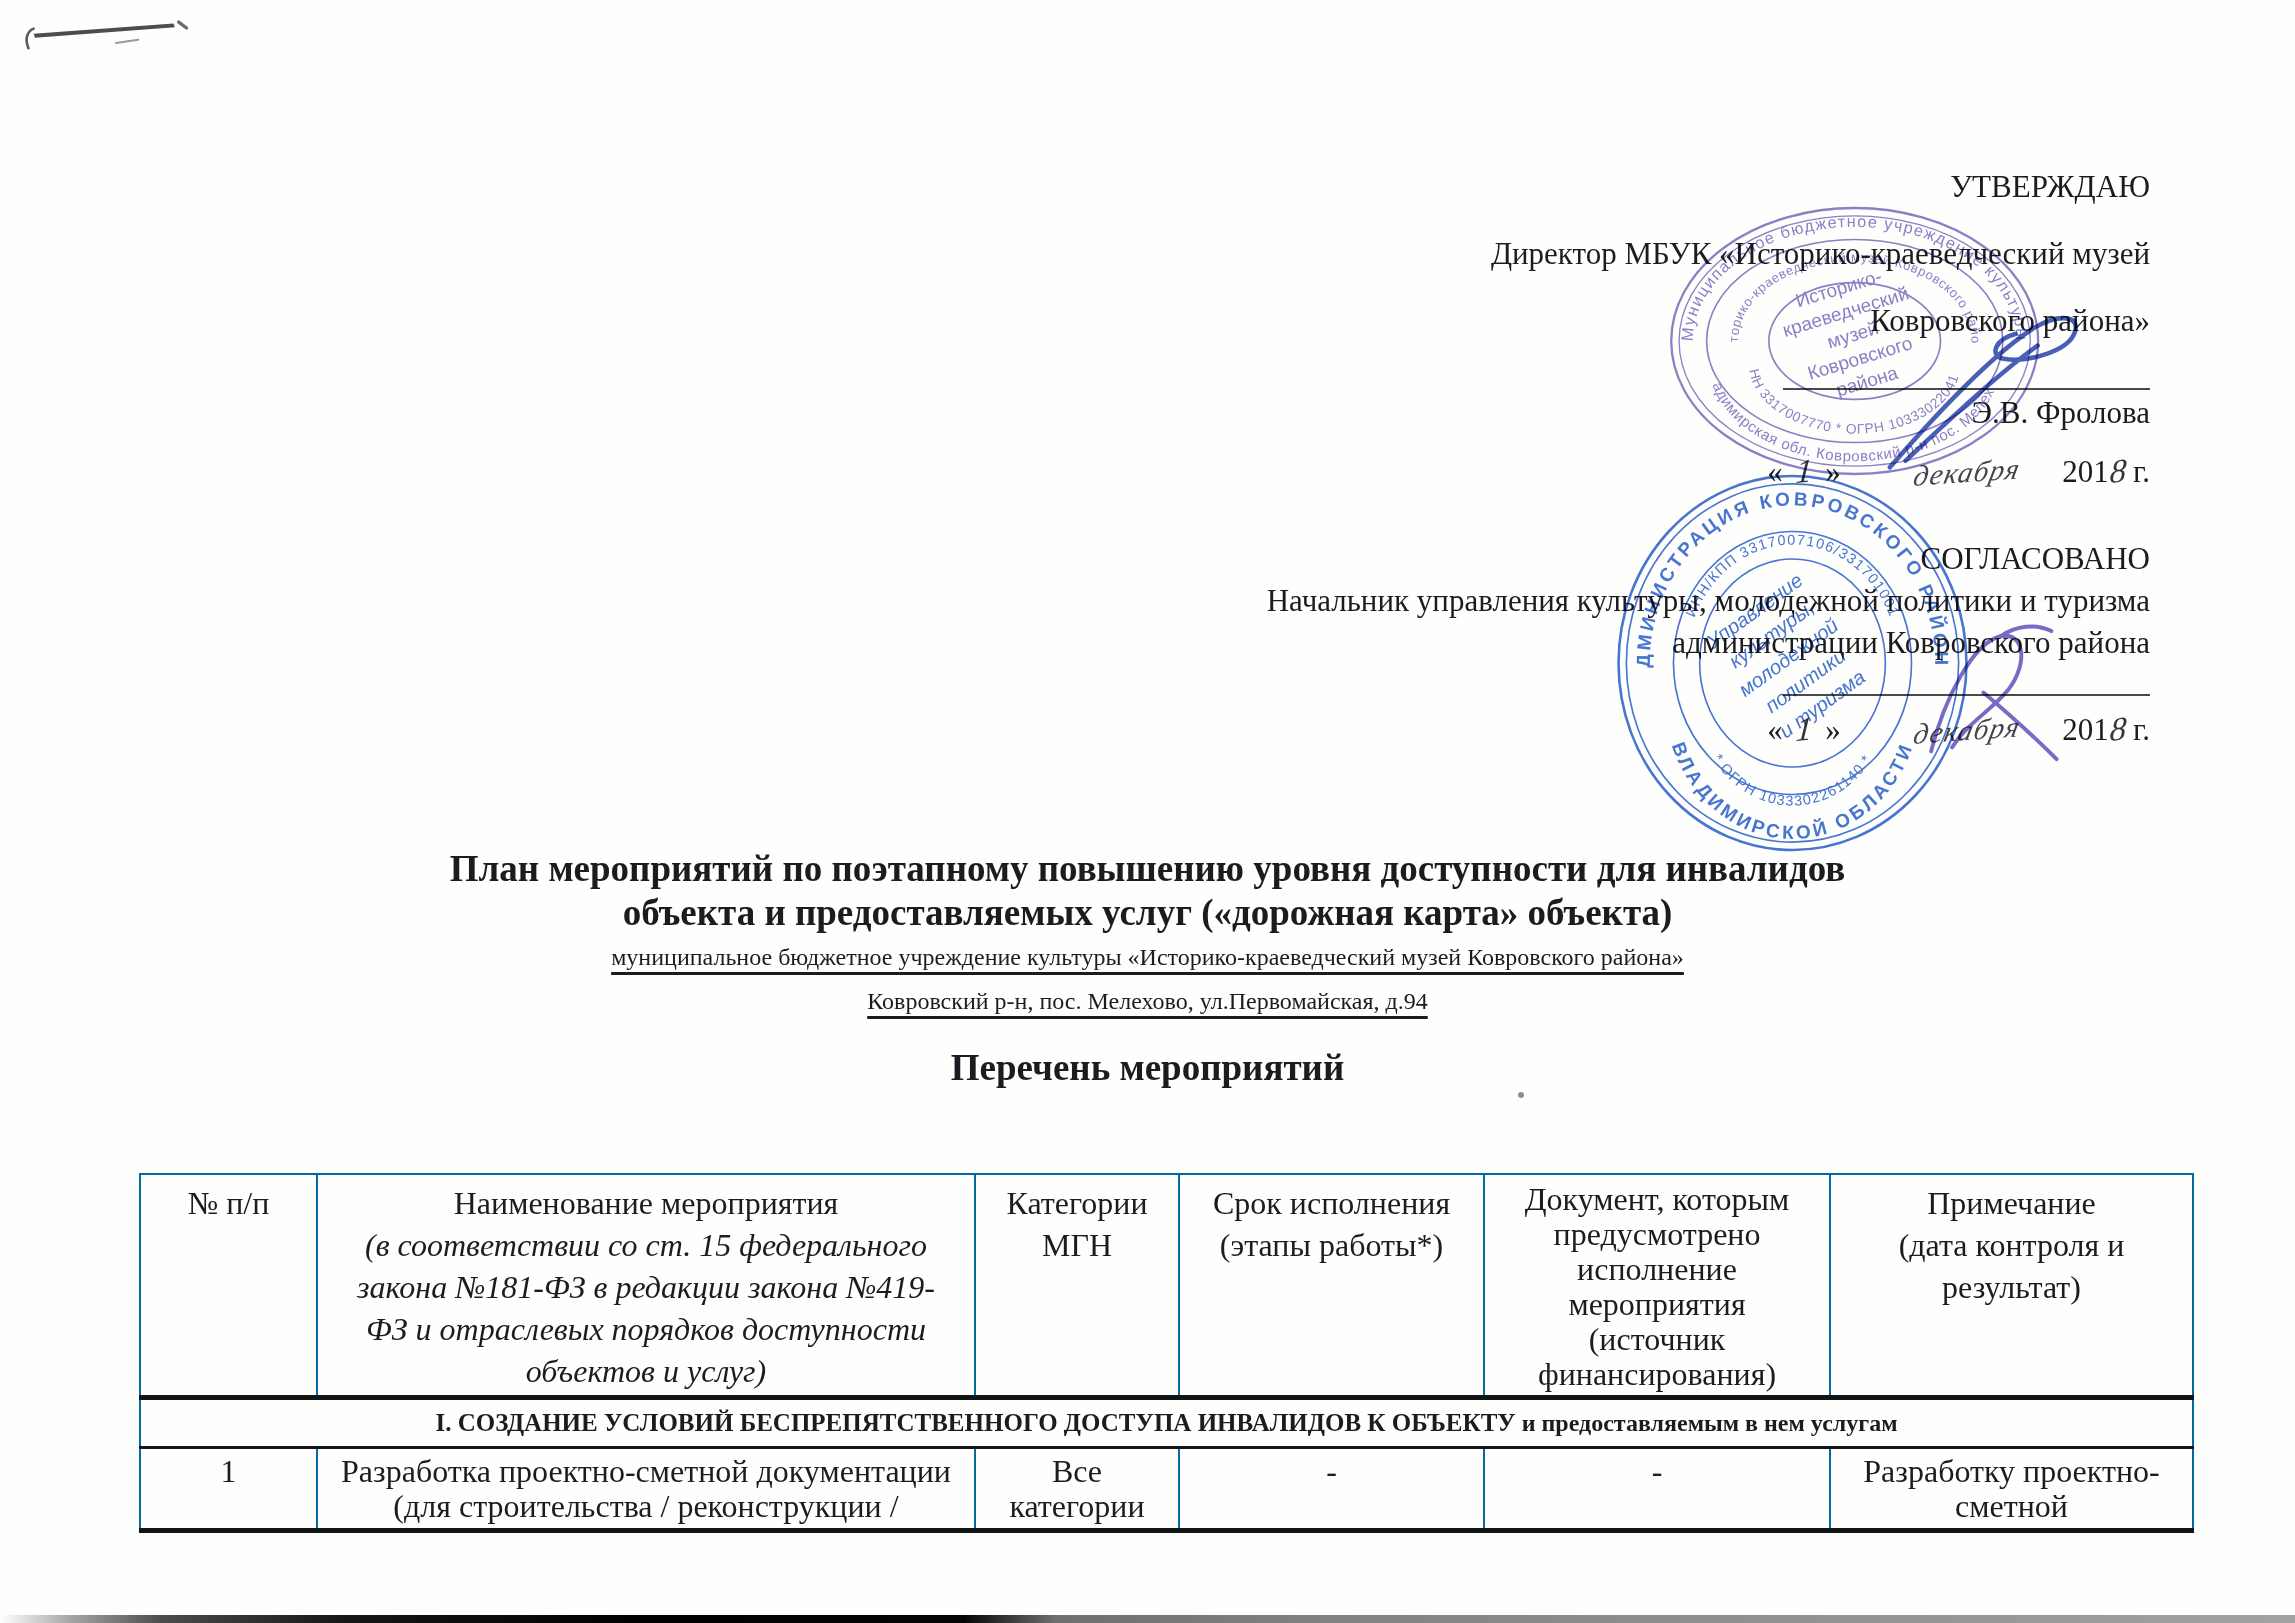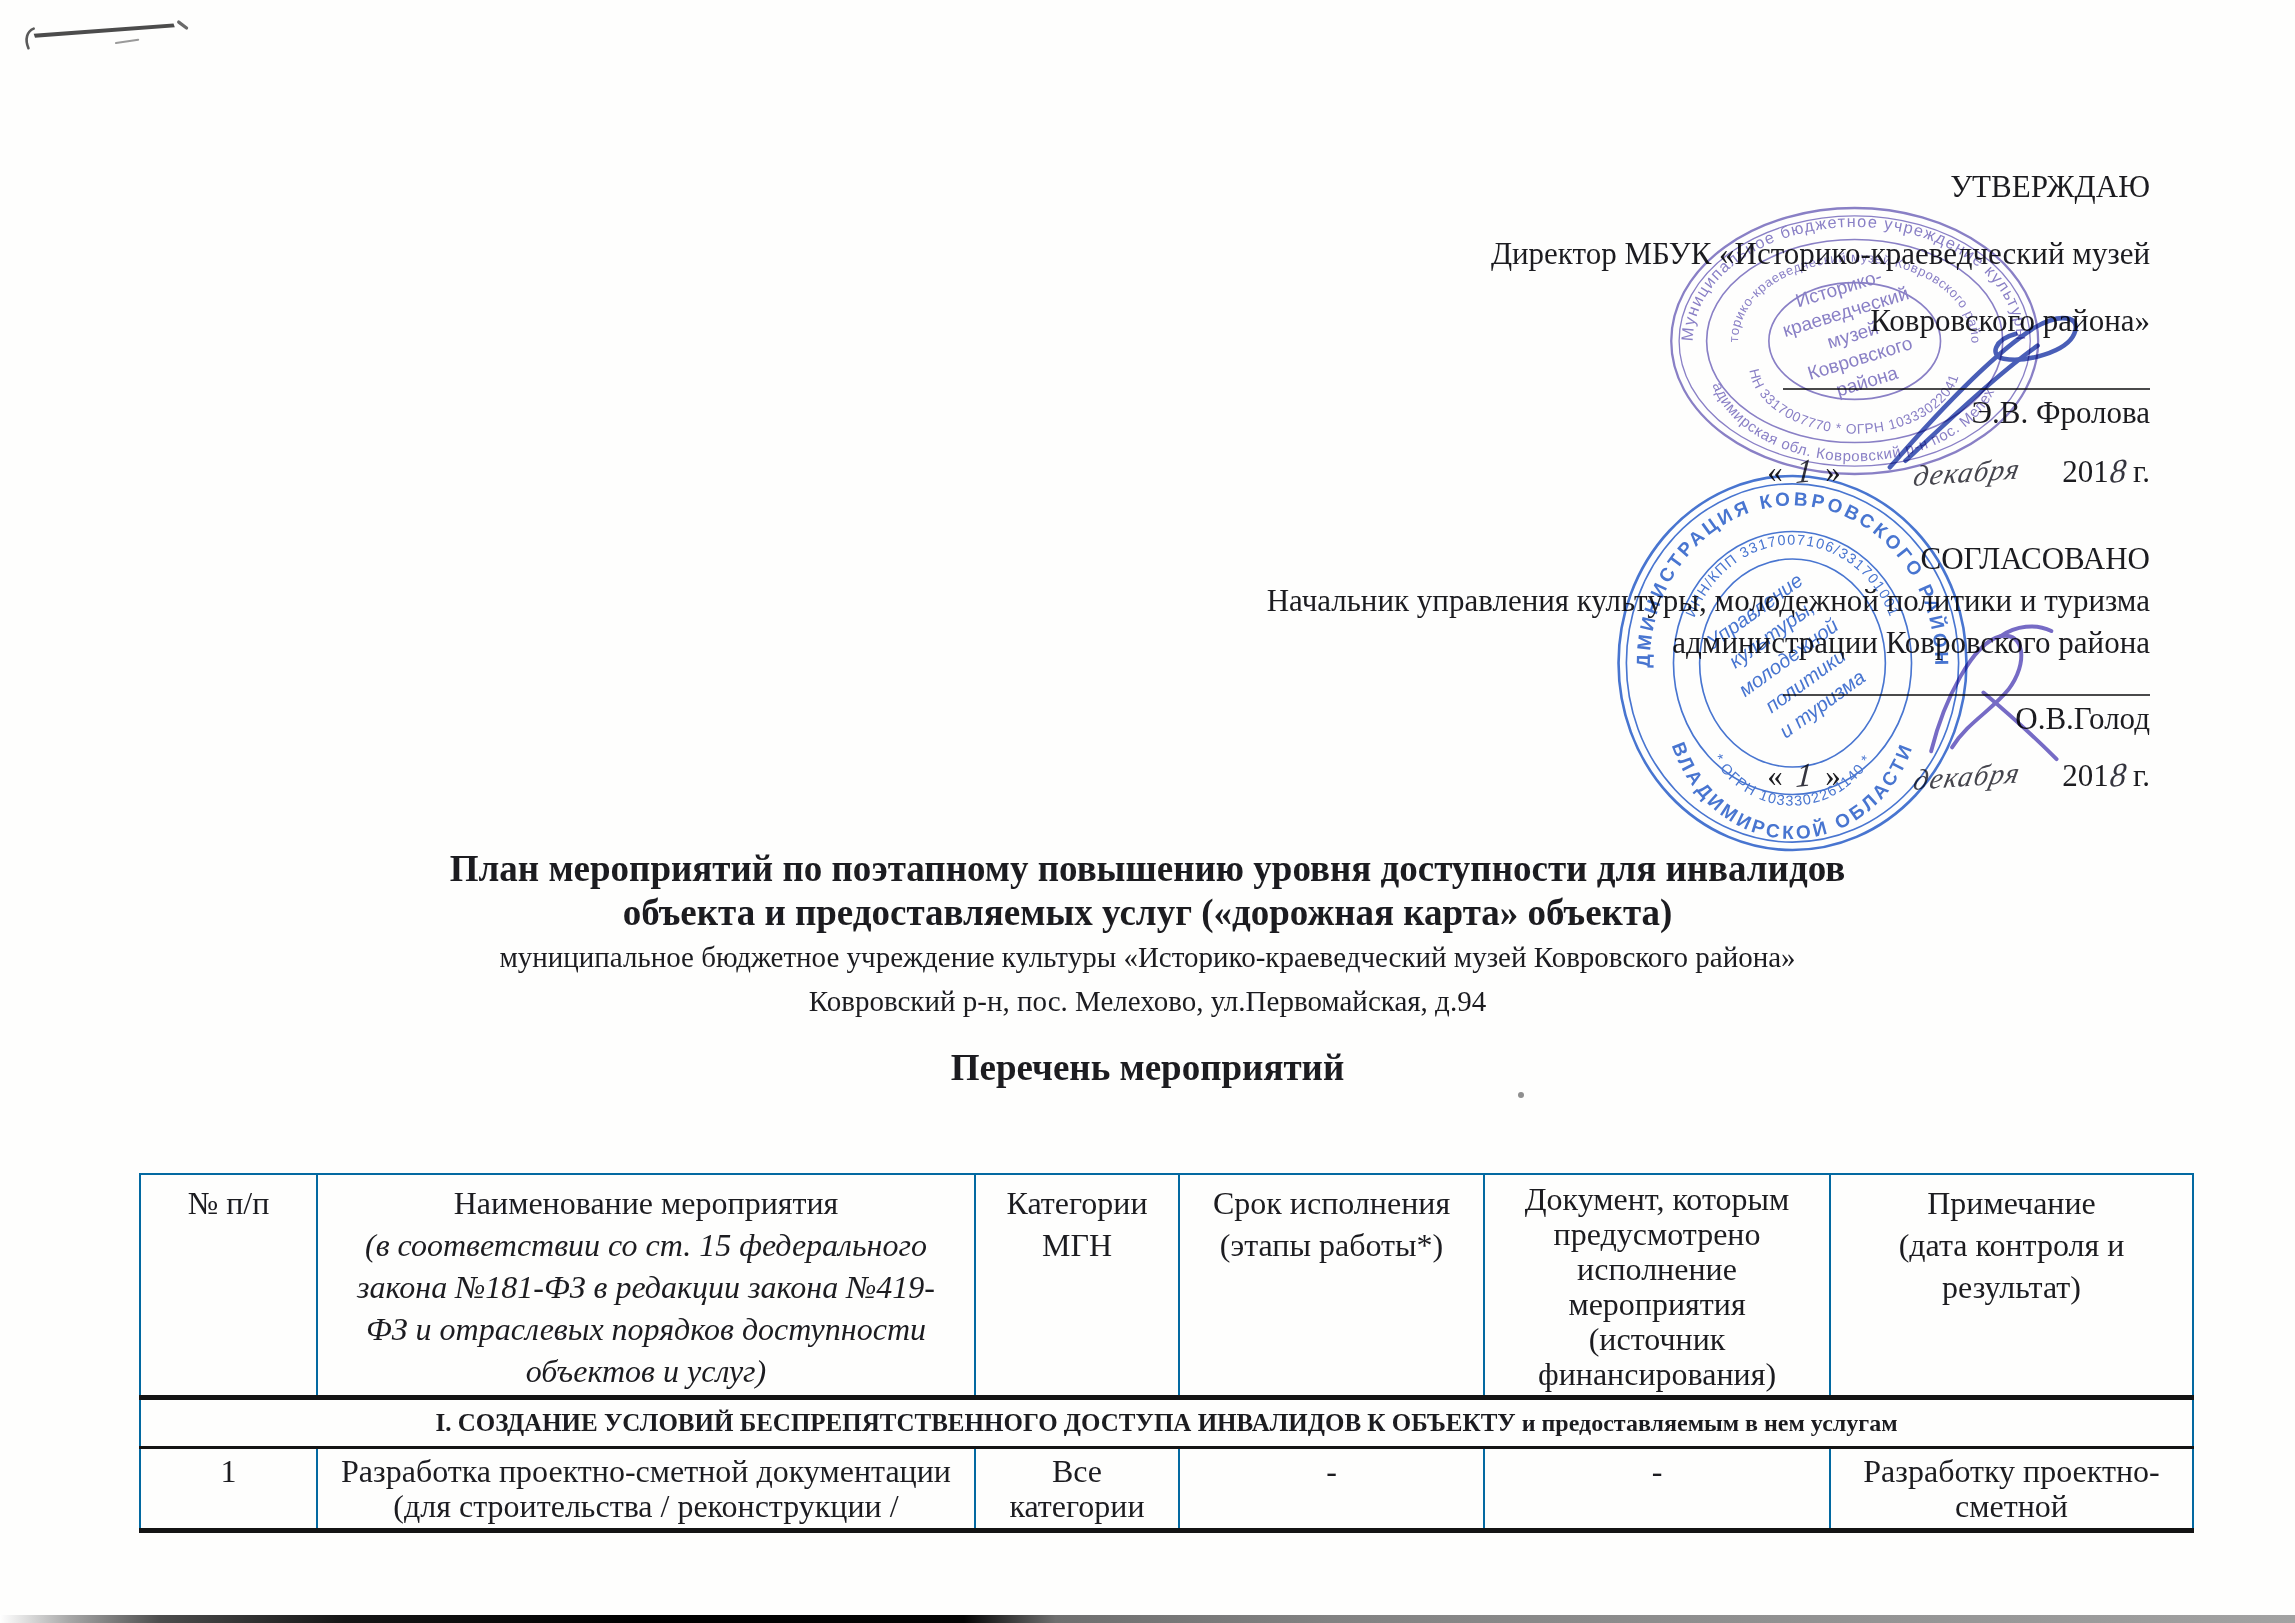--- a/index.html
+++ b/index.html
@@ -38,22 +38,22 @@
   .hand-digit{font-size:33px;margin-left:1.3px;}
   .era{margin-left:6.5px;}
   
   .stamp{position:absolute;mix-blend-mode:multiply;opacity:.88;}
   .signature{position:absolute;mix-blend-mode:multiply;opacity:.95;}
   .stamp text{font-family:"Liberation Sans","DejaVu Sans",sans-serif;}
   
   .title-block{position:absolute;left:0;top:847px;width:100%;text-align:center;}
   .title-bold{font-size:37px;font-weight:bold;line-height:44px;}
   .title-underline{
-    font-size:29px;line-height:44px;
-    text-decoration-thickness:2.6px;text-underline-offset:6.5px;
+    font-size:24px;line-height:44px;
+    text-decoration:underline;text-decoration-thickness:2.6px;text-underline-offset:6.5px;
   }
   .list-heading{
     position:absolute;left:0;top:1046px;width:100%;text-align:center;
     font-size:37px;font-weight:bold;
   }
   .dot-artifact{position:absolute;left:1518px;top:1092px;width:5.9px;height:5.9px;border-radius:50%;background:#8f8f8f;}
   
   .table-wrap{position:absolute;left:139px;top:1173px;width:2053px;}
   table.plan{
     border-collapse:collapse;width:100%;table-layout:fixed;
@@ -156,21 +156,20 @@
       <path d="M 36 262 C 90 200 190 90 258 48 C 296 26 330 30 318 58 C 306 86 244 102 210 96 C 188 92 196 66 228 58"></path>
       <path d="M 60 252 C 120 196 200 120 262 76"></path>
     </g>
   </svg>
 
   <div class="signoff tight" style="top:538px;">
     <div class="block-line">СОГЛАСОВАНО</div>
     <div class="block-line">Начальник управления культуры, молодежной политики и туризма</div>
     <div class="block-line">администрации Ковровского района</div>
     <hr class="sig-rule" style="margin-top:30px;">
-    <div class="signer-line">О.В.Голод</div>
     <div class="date-row" style="margin-top:11.8px;">
       <span>«</span>
       <span class="hand hand-day">1</span>
       <span>»</span>
       <span class="hand hand-month">декабря</span>
       <span>201</span>
       <span class="hand hand-digit">8</span>
       <span class="era">г.</span>
     </div>
   </div>

